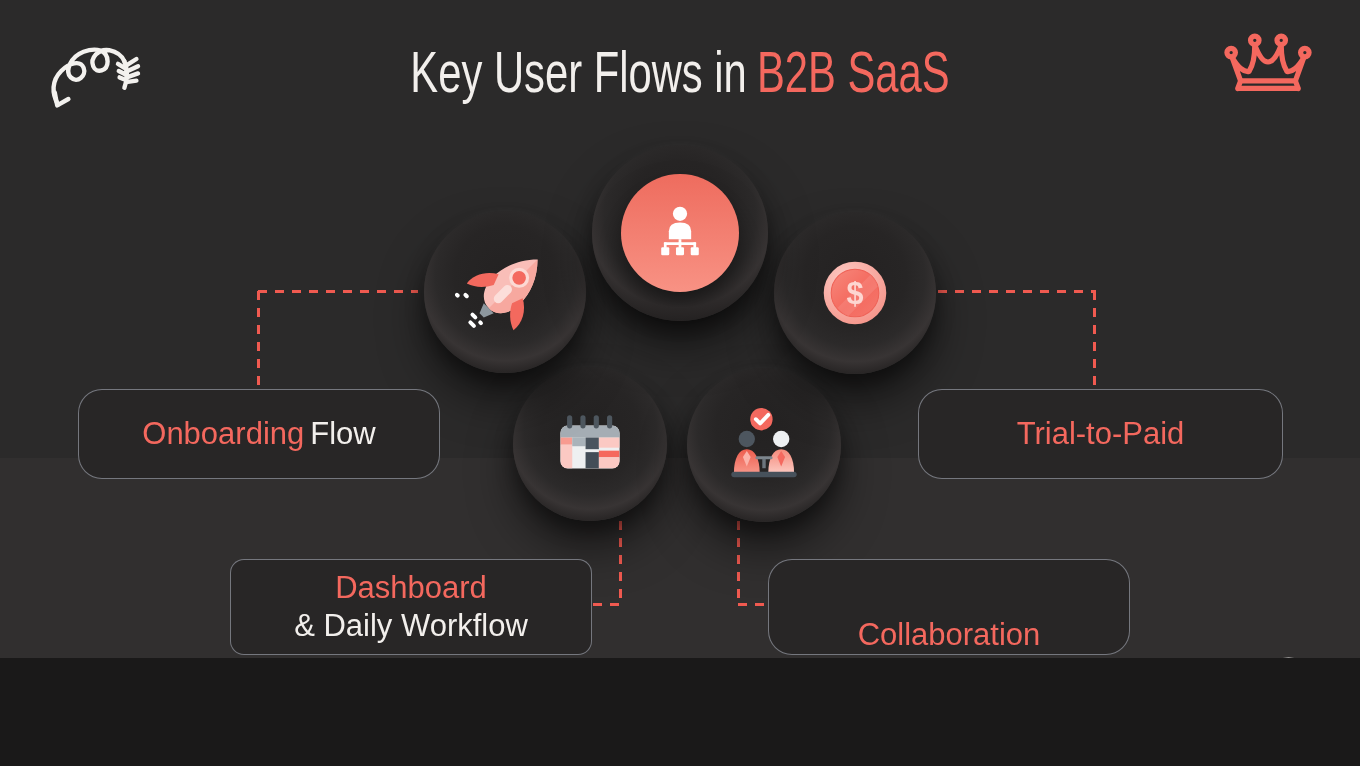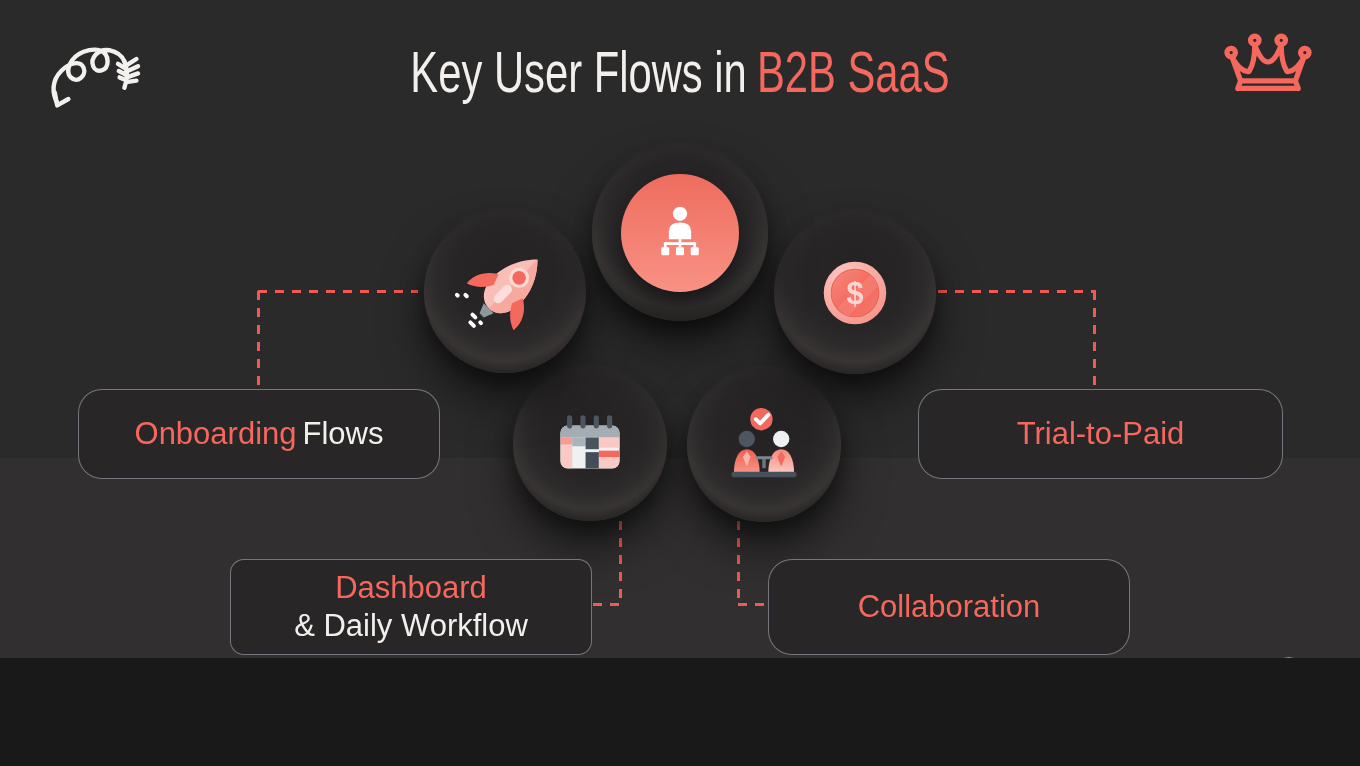--- a/index.html
+++ b/index.html
@@ -67,21 +67,21 @@
     background:var(--card-background,#282626);
     display:flex; flex-direction:column; align-items:center; justify-content:center;
     color:var(--text-primary,#f2efec); font-size:31px; line-height:38px;
     text-align:center; z-index:6;
   }
   .card .accent{color:var(--accent,#f4685e);}
   .card .row{display:flex; gap:6px;}
   .card-onboarding{left:78px;  top:389px; width:362px; height:90px;}
   .card-trial     {left:918px; top:389px; width:365px; height:90px;}
   .card-dashboard {left:230px; top:559px; width:362px; height:96px;border-radius:14px;}
-  .card-collab    {left:768px; top:559px; width:362px; height:96px;}
+  .card-collab    {left:768px; top:559px; width:362px; height:96px;justify-content:flex-end;}
 
   
   .doodle{position:absolute;}
   .d-arrow{left:34px;   top:24px;}
   .d-crown{left:1216px; top:28px;  color:var(--accent,#f4685e);}
   .d-bow  {left:42px;   top:662px; color:var(--accent,#f4685e);}
   .d-bulb {left:1252px; top:653px;}
 </style>
 </head>
 <body>
@@ -230,21 +230,21 @@
       <path d="M70,52 l4.5,7 l-4.5,11 l-4.5,-11 Z" fill="#f4695f"></path>
       <rect x="40" y="58" width="20" height="3.5" rx="1.75" fill="#7d868e"></rect>
       <rect x="48" y="61" width="4" height="11" fill="#6c757d"></rect>
       <rect x="12" y="76" width="76" height="6.5" rx="3.25" fill="#47515b"></rect>
     </svg>
   </div>
 
   <div class="card card-onboarding">
     <div class="row">
       <span class="accent">Onboarding</span>
-      <span>Flows</span>
+      <span>Flow</span>
     </div>
   </div>
 
   <div class="card card-trial">
     <div class="accent">Trial-to-Paid</div>
   </div>
 
   <div class="card card-dashboard">
     <div class="accent">Dashboard</div>
     <div>&amp; Daily Workflow</div>

